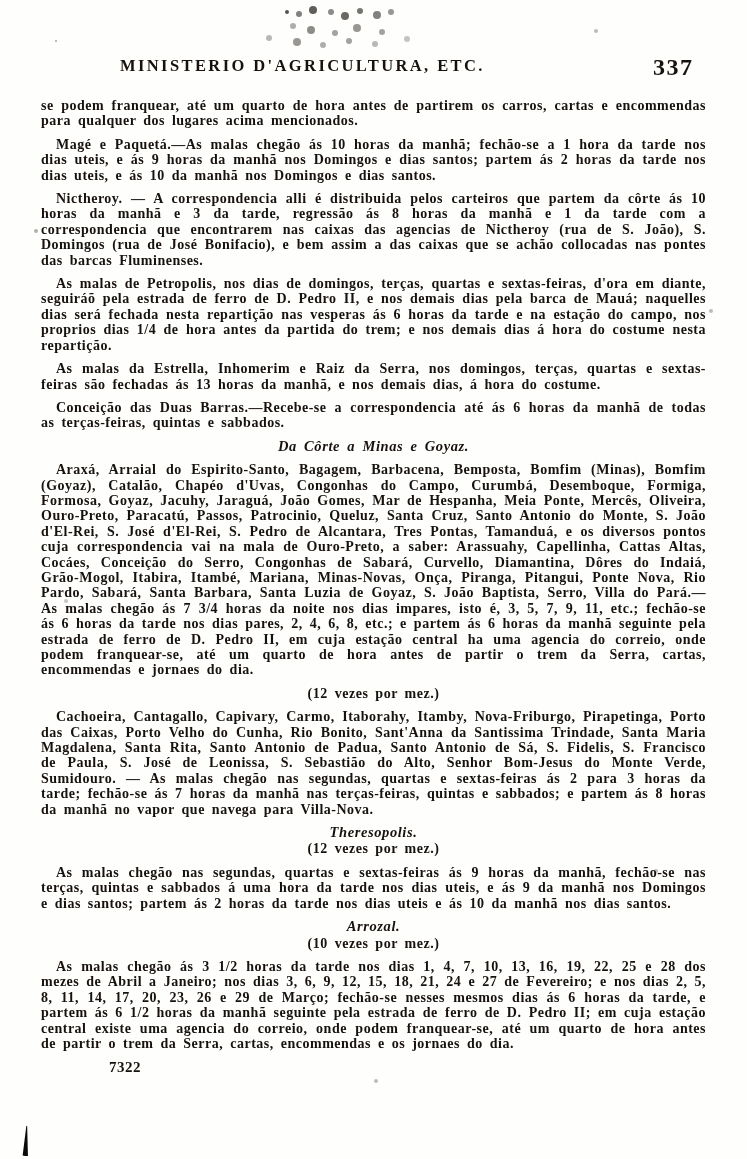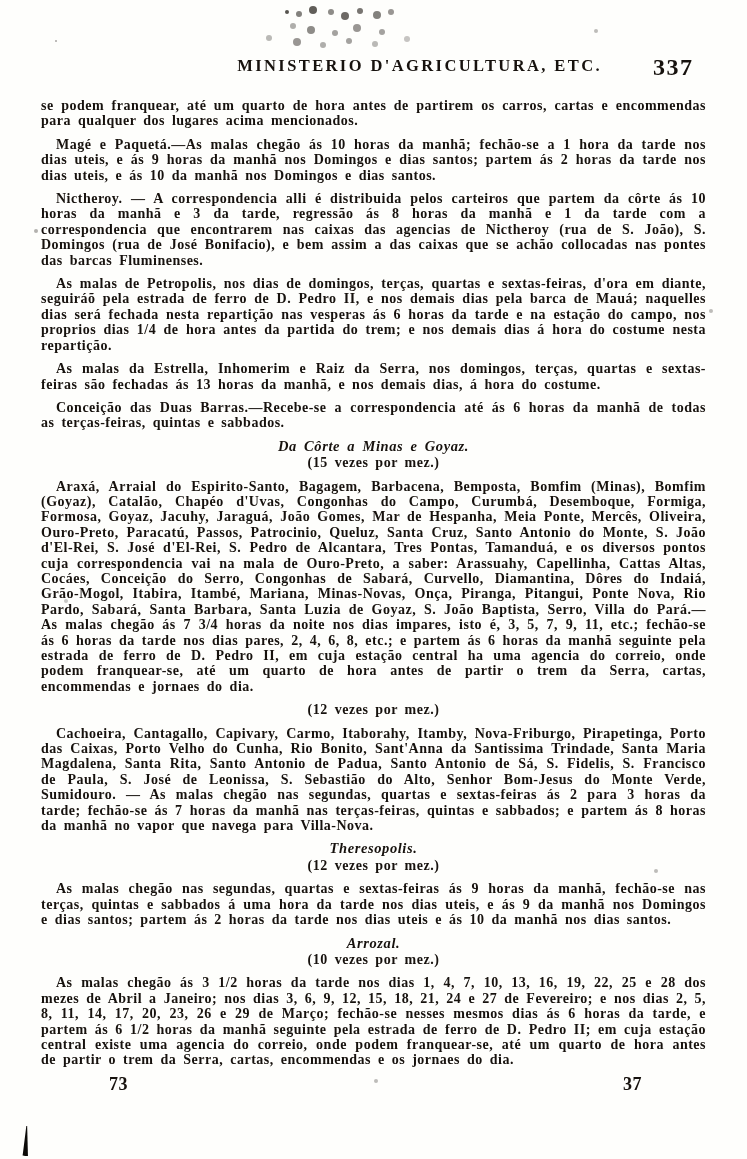--- a/index.html
+++ b/index.html
@@ -8,23 +8,23 @@
     width: 747px;
     height: 1159px;
     background: #fefefc;
     overflow: hidden;
     font-family: "Liberation Serif", "DejaVu Serif", serif;
     color: #17120e;
   }
   .header-title {
     position: absolute;
     top: 56px;
-    left: 132px;
+    left: 120px;
     width: 470px;
-    text-align: right;
+    text-align: left;
     font-weight: bold;
     font-size: 16.5px;
     letter-spacing: 2.4px;
     white-space: nowrap;
   }
   .page-number {
     position: absolute;
     top: 54px;
     left: 653px;
     font-weight: bold;
@@ -56,24 +56,23 @@
   }
   .sec-freq {
     margin: 0 0 4px 0;
     text-align: center;
     font-weight: bold;
     font-size: 14px;
     text-indent: 0;
   }
   .footer-row {
     display: flex;
-    justify-content: space-between;
     padding: 1px 72px 0 76px;
     font-weight: bold;
-    font-size: 18px;
+    font-size: 15px;
   }
   
   .smudge {
     position: absolute;
     top: 10px;
     left: 285px;
     width: 4px;
     height: 4px;
     border-radius: 50%;
     background: rgba(30,25,20,0.75);
@@ -138,31 +137,30 @@
 
   <div class="text-flow" id="text-flow">
 
     <p class="para noindent">se podem franquear, até um quarto de hora antes de partirem os carros, cartas e encommendas para qualquer dos lugares acima mencionados.</p>
       <p class="para">Magé e Paquetá.—As malas chegão ás 10 horas da manhã; fechão-se a 1 hora da tarde nos dias uteis, e ás 9 horas da manhã nos Domingos e dias santos; partem ás 2 horas da tarde nos dias uteis, e ás 10 da manhã nos Domingos e dias santos.</p>
       <p class="para">Nictheroy. — A correspondencia alli é distribuida pelos carteiros que partem da côrte ás 10 horas da manhã e 3 da tarde, regressão ás 8 horas da manhã e 1 da tarde com a correspondencia que encontrarem nas caixas das agencias de Nictheroy (rua de S. João), S. Domingos (rua de José Bonifacio), e bem assim a das caixas que se achão collocadas nas pontes das barcas Fluminenses.</p>
       <p class="para">As malas de Petropolis, nos dias de domingos, terças, quartas e sextas-feiras, d'ora em diante, seguiráõ pela estrada de ferro de D. Pedro II, e nos demais dias pela barca de Mauá; naquelles dias será fechada nesta repartição nas vesperas ás 6 horas da tarde e na estação do campo, nos proprios dias 1/4 de hora antes da partida do trem; e nos demais dias á hora do costume nesta repartição.</p>
       <p class="para">As malas da Estrella, Inhomerim e Raiz da Serra, nos domingos, terças, quartas e sextas-feiras são fechadas ás 13 horas da manhã, e nos demais dias, á hora do costume.</p>
       <p class="para">Conceição das Duas Barras.—Recebe-se a correspondencia até ás 6 horas da manhã de todas as terças-feiras, quintas e sabbados.</p>
       <p class="sec-title">Da Côrte a Minas e Goyaz.</p>
-      <p class="sec-freq">(15 vezes por mez.)</p>
       <p class="para">Araxá, Arraial do Espirito-Santo, Bagagem, Barbacena, Bemposta, Bomfim (Minas), Bomfim (Goyaz), Catalão, Chapéo d'Uvas, Congonhas do Campo, Curumbá, Desemboque, Formiga, Formosa, Goyaz, Jacuhy, Jaraguá, João Gomes, Mar de Hespanha, Meia Ponte, Mercês, Oliveira, Ouro-Preto, Paracatú, Passos, Patrocinio, Queluz, Santa Cruz, Santo Antonio do Monte, S. João d'El-Rei, S. José d'El-Rei, S. Pedro de Alcantara, Tres Pontas, Tamanduá, e os diversos pontos cuja correspondencia vai na mala de Ouro-Preto, a saber: Arassuahy, Capellinha, Cattas Altas, Cocáes, Conceição do Serro, Congonhas de Sabará, Curvello, Diamantina, Dôres do Indaiá, Grão-Mogol, Itabira, Itambé, Mariana, Minas-Novas, Onça, Piranga, Pitangui, Ponte Nova, Rio Pardo, Sabará, Santa Barbara, Santa Luzia de Goyaz, S. João Baptista, Serro, Villa do Pará.—As malas chegão ás 7 3/4 horas da noite nos dias impares, isto é, 3, 5, 7, 9, 11, etc.; fechão-se ás 6 horas da tarde nos dias pares, 2, 4, 6, 8, etc.; e partem ás 6 horas da manhã seguinte pela estrada de ferro de D. Pedro II, em cuja estação central ha uma agencia do correio, onde podem franquear-se, até um quarto de hora antes de partir o trem da Serra, cartas, encommendas e jornaes do dia.</p>
       <p class="sec-freq">(12 vezes por mez.)</p>
       <p class="para">Cachoeira, Cantagallo, Capivary, Carmo, Itaborahy, Itamby, Nova-Friburgo, Pirapetinga, Porto das Caixas, Porto Velho do Cunha, Rio Bonito, Sant'Anna da Santissima Trindade, Santa Maria Magdalena, Santa Rita, Santo Antonio de Padua, Santo Antonio de Sá, S. Fidelis, S. Francisco de Paula, S. José de Leonissa, S. Sebastião do Alto, Senhor Bom-Jesus do Monte Verde, Sumidouro. — As malas chegão nas segundas, quartas e sextas-feiras ás 2 para 3 horas da tarde; fechão-se ás 7 horas da manhã nas terças-feiras, quintas e sabbados; e partem ás 8 horas da manhã no vapor que navega para Villa-Nova.</p>
       <p class="sec-title">Theresopolis.</p>
       <p class="sec-freq">(12 vezes por mez.)</p>
       <p class="para">As malas chegão nas segundas, quartas e sextas-feiras ás 9 horas da manhã, fechão-se nas terças, quintas e sabbados á uma hora da tarde nos dias uteis, e ás 9 da manhã nos Domingos e dias santos; partem ás 2 horas da tarde nos dias uteis e ás 10 da manhã nos dias santos.</p>
       <p class="sec-title">Arrozal.</p>
       <p class="sec-freq">(10 vezes por mez.)</p>
       <p class="para">As malas chegão ás 3 1/2 horas da tarde nos dias 1, 4, 7, 10, 13, 16, 19, 22, 25 e 28 dos mezes de Abril a Janeiro; nos dias 3, 6, 9, 12, 15, 18, 21, 24 e 27 de Fevereiro; e nos dias 2, 5, 8, 11, 14, 17, 20, 23, 26 e 29 de Março; fechão-se nesses mesmos dias ás 6 horas da tarde, e partem ás 6 1/2 horas da manhã seguinte pela estrada de ferro de D. Pedro II; em cuja estação central existe uma agencia do correio, onde podem franquear-se, até um quarto de hora antes de partir o trem da Serra, cartas, encommendas e os jornaes do dia.</p>
       <div class="footer-row" id="footer-row">
       <span>73</span>
-      <span>37</span>
+      <span>22</span>
     </div>
   </div>
 
   <div class="pen-mark"></div>
 
 </div>
 
 </body></html>

